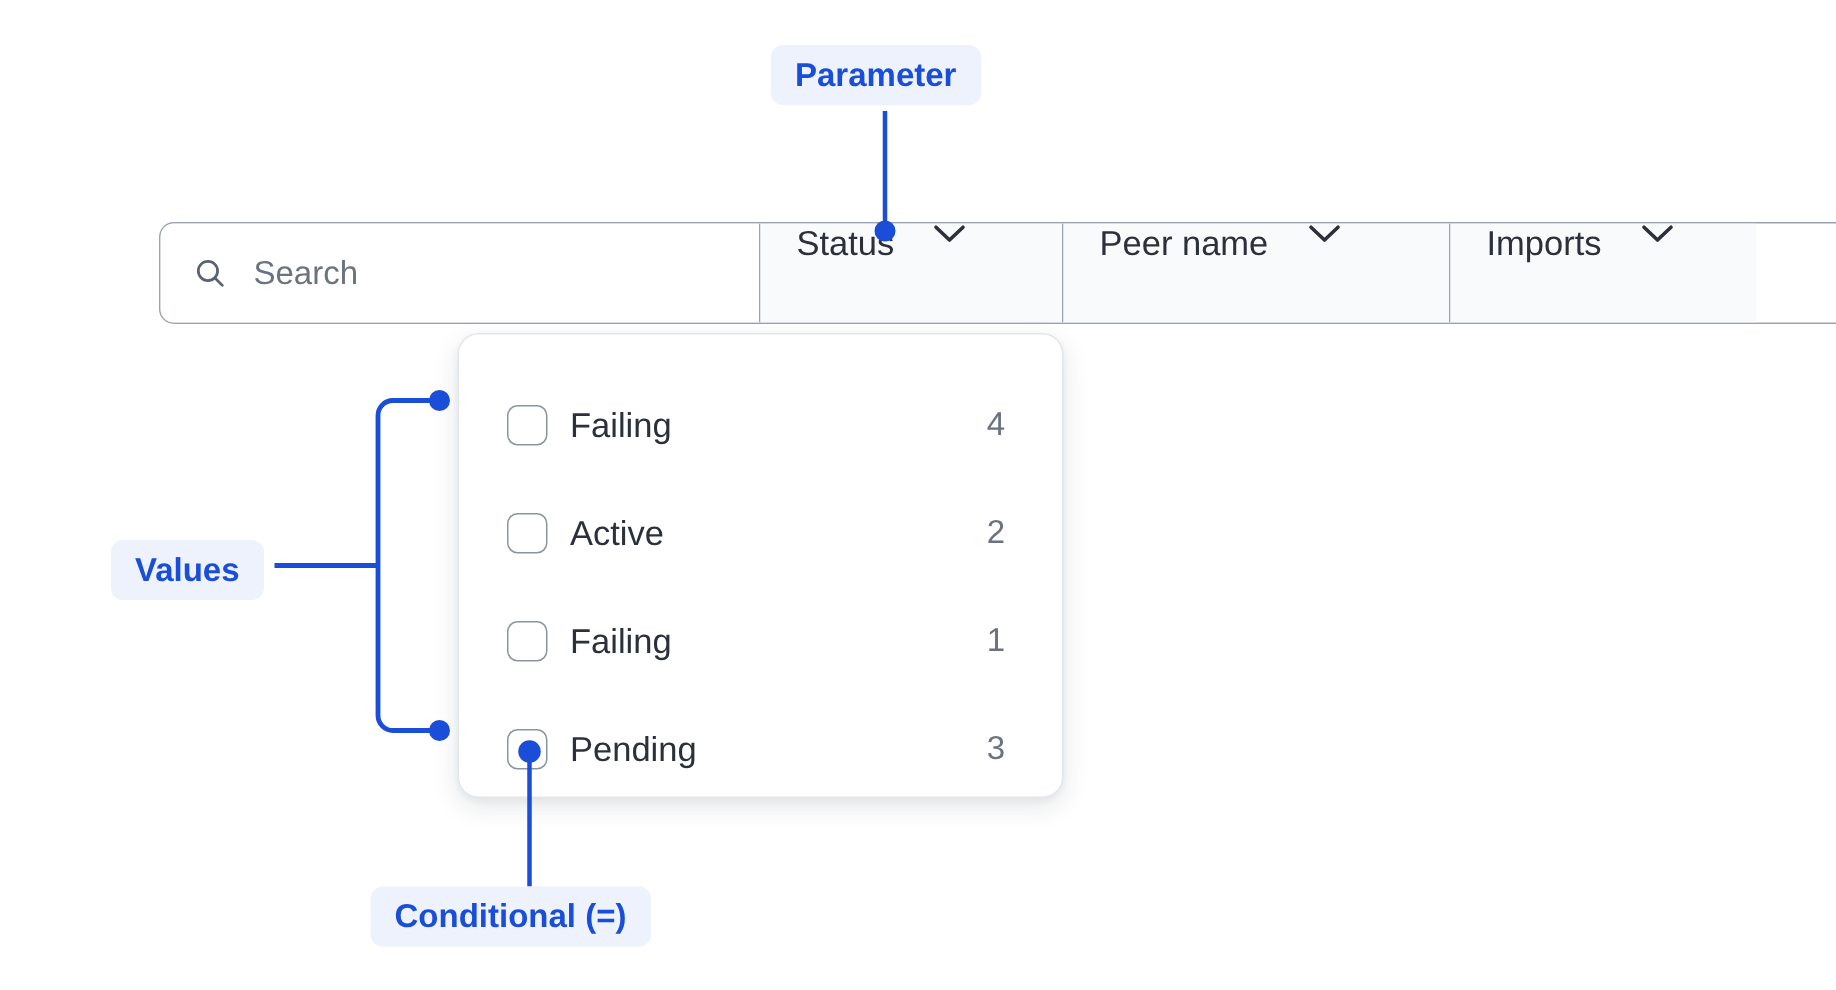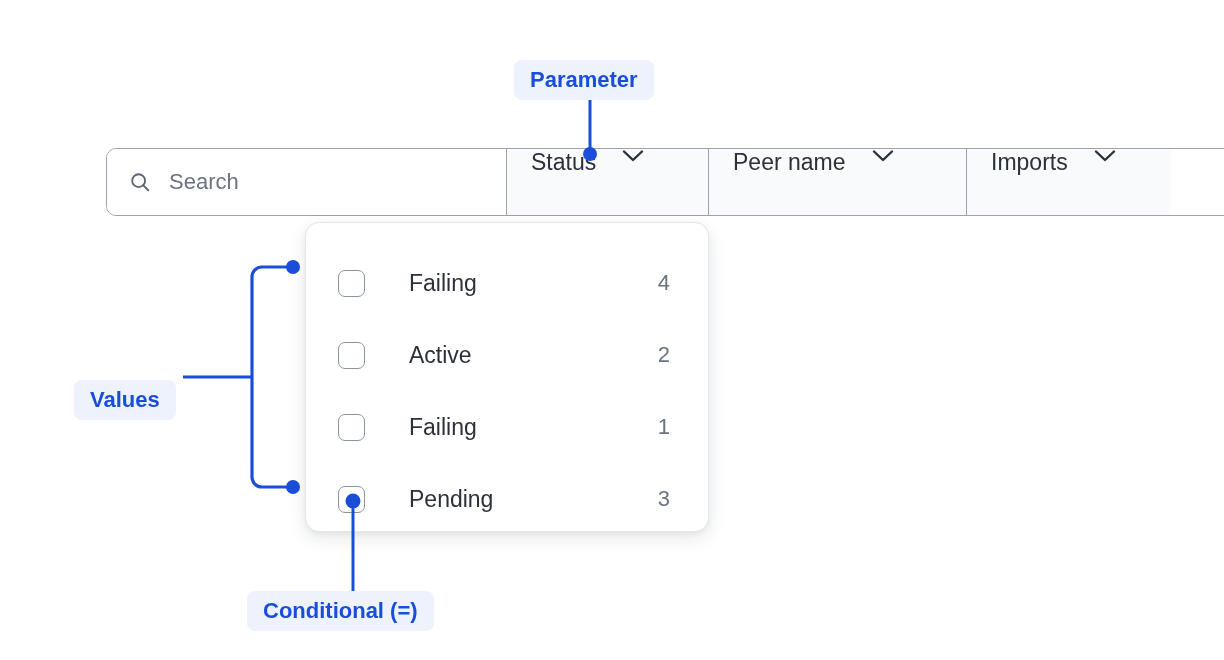--- a/index.html
+++ b/index.html
@@ -120,21 +120,21 @@
   .cbx {
     width: 27px;
     height: 27px;
     border: 1.6px solid #8b93a1;
     border-radius: 7px;
     background: #ffffff;
     flex: 0 0 auto;
     box-sizing: border-box;
   }
   .opt-label {
-    margin-left: 44px;
+    margin-left: 15px;
     font-size: 23px;
     color: #2b303b;
     flex: 1 1 auto;
     white-space: nowrap;
   }
   .opt-count {
     font-size: 22px;
     color: #6b7280;
     text-align: right;
     min-width: 16px;
@@ -145,22 +145,22 @@
     position: absolute;
     background: #edf2fd;
     color: #1a4ed8;
     font-size: 22px;
     font-weight: bold;
     border-radius: 8px;
     padding: 7px 16px;
     white-space: nowrap;
     box-sizing: border-box;
   }
-  .badge-parameter { left: 514px; top: 30px; margin-top: 30px; }
-  .badge-values    { left: 74px;  top: 380px; text-align: center; }
+  .badge-parameter { left: 514px; top: 30px; }
+  .badge-values    { left: 74px;  top: 360px; text-align: center; }
   .badge-conditional { left: 247px; top: 591px; }
 
   
   .anno {
     position: absolute;
     left: 0; top: 0;
     width: 1224px;
     height: 660px;
     pointer-events: none;
   }

